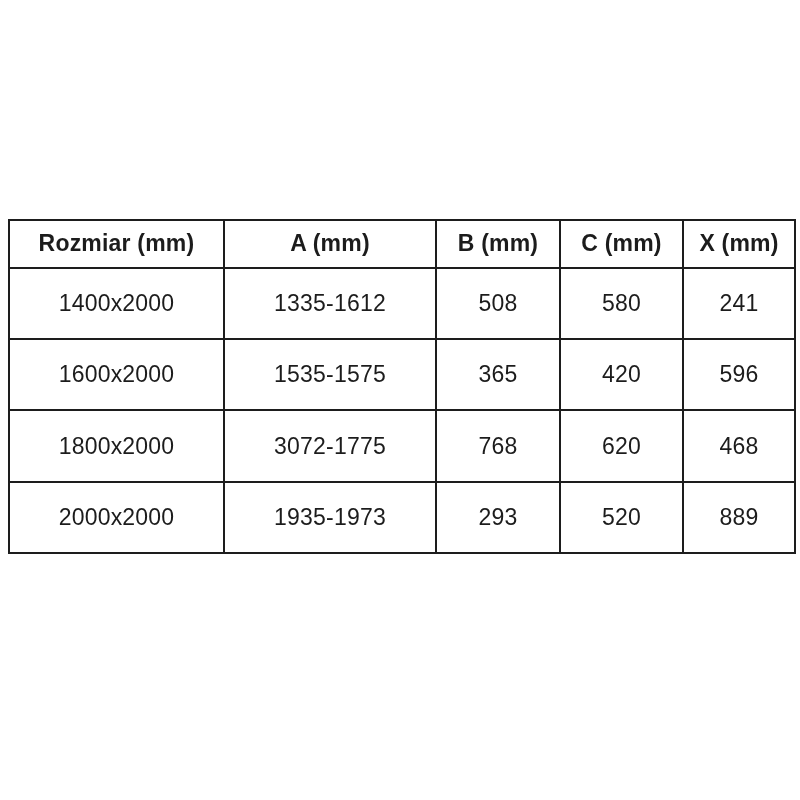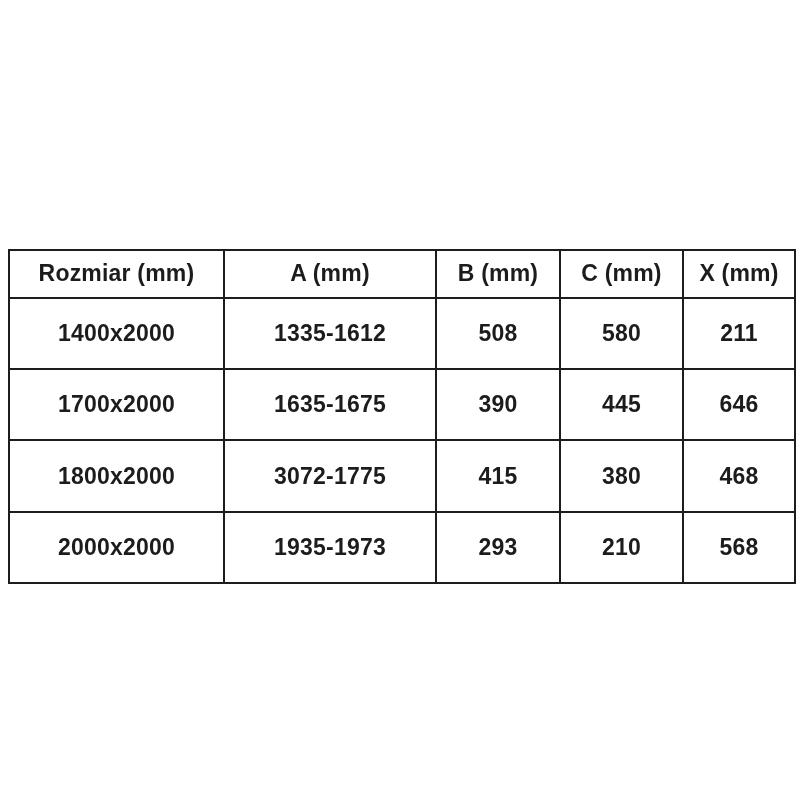--- a/index.html
+++ b/index.html
@@ -10,21 +10,21 @@
     width: 800px;
     height: 800px;
     background: #ffffff;
     font-family: "Liberation Sans", sans-serif;
     position: relative;
     overflow: hidden;
   }
   .table-wrap {
     position: absolute;
     left: 8px;
-    top: 249px;
+    top: 219px;
     width: 786px;
     height: 247px;
   }
   table.spec-table {
     border-collapse: collapse;
     table-layout: fixed;
     width: 786px;
     height: 335px;
     background: #ffffff;
   }
@@ -36,21 +36,21 @@
     color: #1c1c1c;
     font-size: 23px;
     padding: 0;
     line-height: 1;
     letter-spacing: 0.2px;
   }
   table.spec-table th {
     font-weight: bold;
   }
   table.spec-table td {
-    font-weight: bold;
+    font-weight: normal;
   }
   table.spec-table tr {
     height: 47.8px;
   }
 </style>
 </head>
 <body>
 
 <div class="table-wrap">
   <table class="spec-table">
@@ -69,38 +69,38 @@
         <th>C (mm)</th>
         <th>X (mm)</th>
       </tr>
     </thead>
     <tbody>
       <tr>
         <td>1400x2000</td>
         <td>1335-1612</td>
         <td>508</td>
         <td>580</td>
-        <td>211</td>
+        <td>241</td>
       </tr>
       <tr>
-        <td>1700x2000</td>
-        <td>1635-1675</td>
-        <td>390</td>
-        <td>445</td>
-        <td>646</td>
+        <td>1600x2000</td>
+        <td>1535-1575</td>
+        <td>365</td>
+        <td>420</td>
+        <td>596</td>
       </tr>
       <tr>
         <td>1800x2000</td>
         <td>3072-1775</td>
-        <td>415</td>
-        <td>380</td>
+        <td>768</td>
+        <td>620</td>
         <td>468</td>
       </tr>
       <tr>
         <td>2000x2000</td>
         <td>1935-1973</td>
         <td>293</td>
-        <td>210</td>
-        <td>568</td>
+        <td>520</td>
+        <td>889</td>
       </tr>
     </tbody>
   </table>
 </div>
 
 </body></html>

